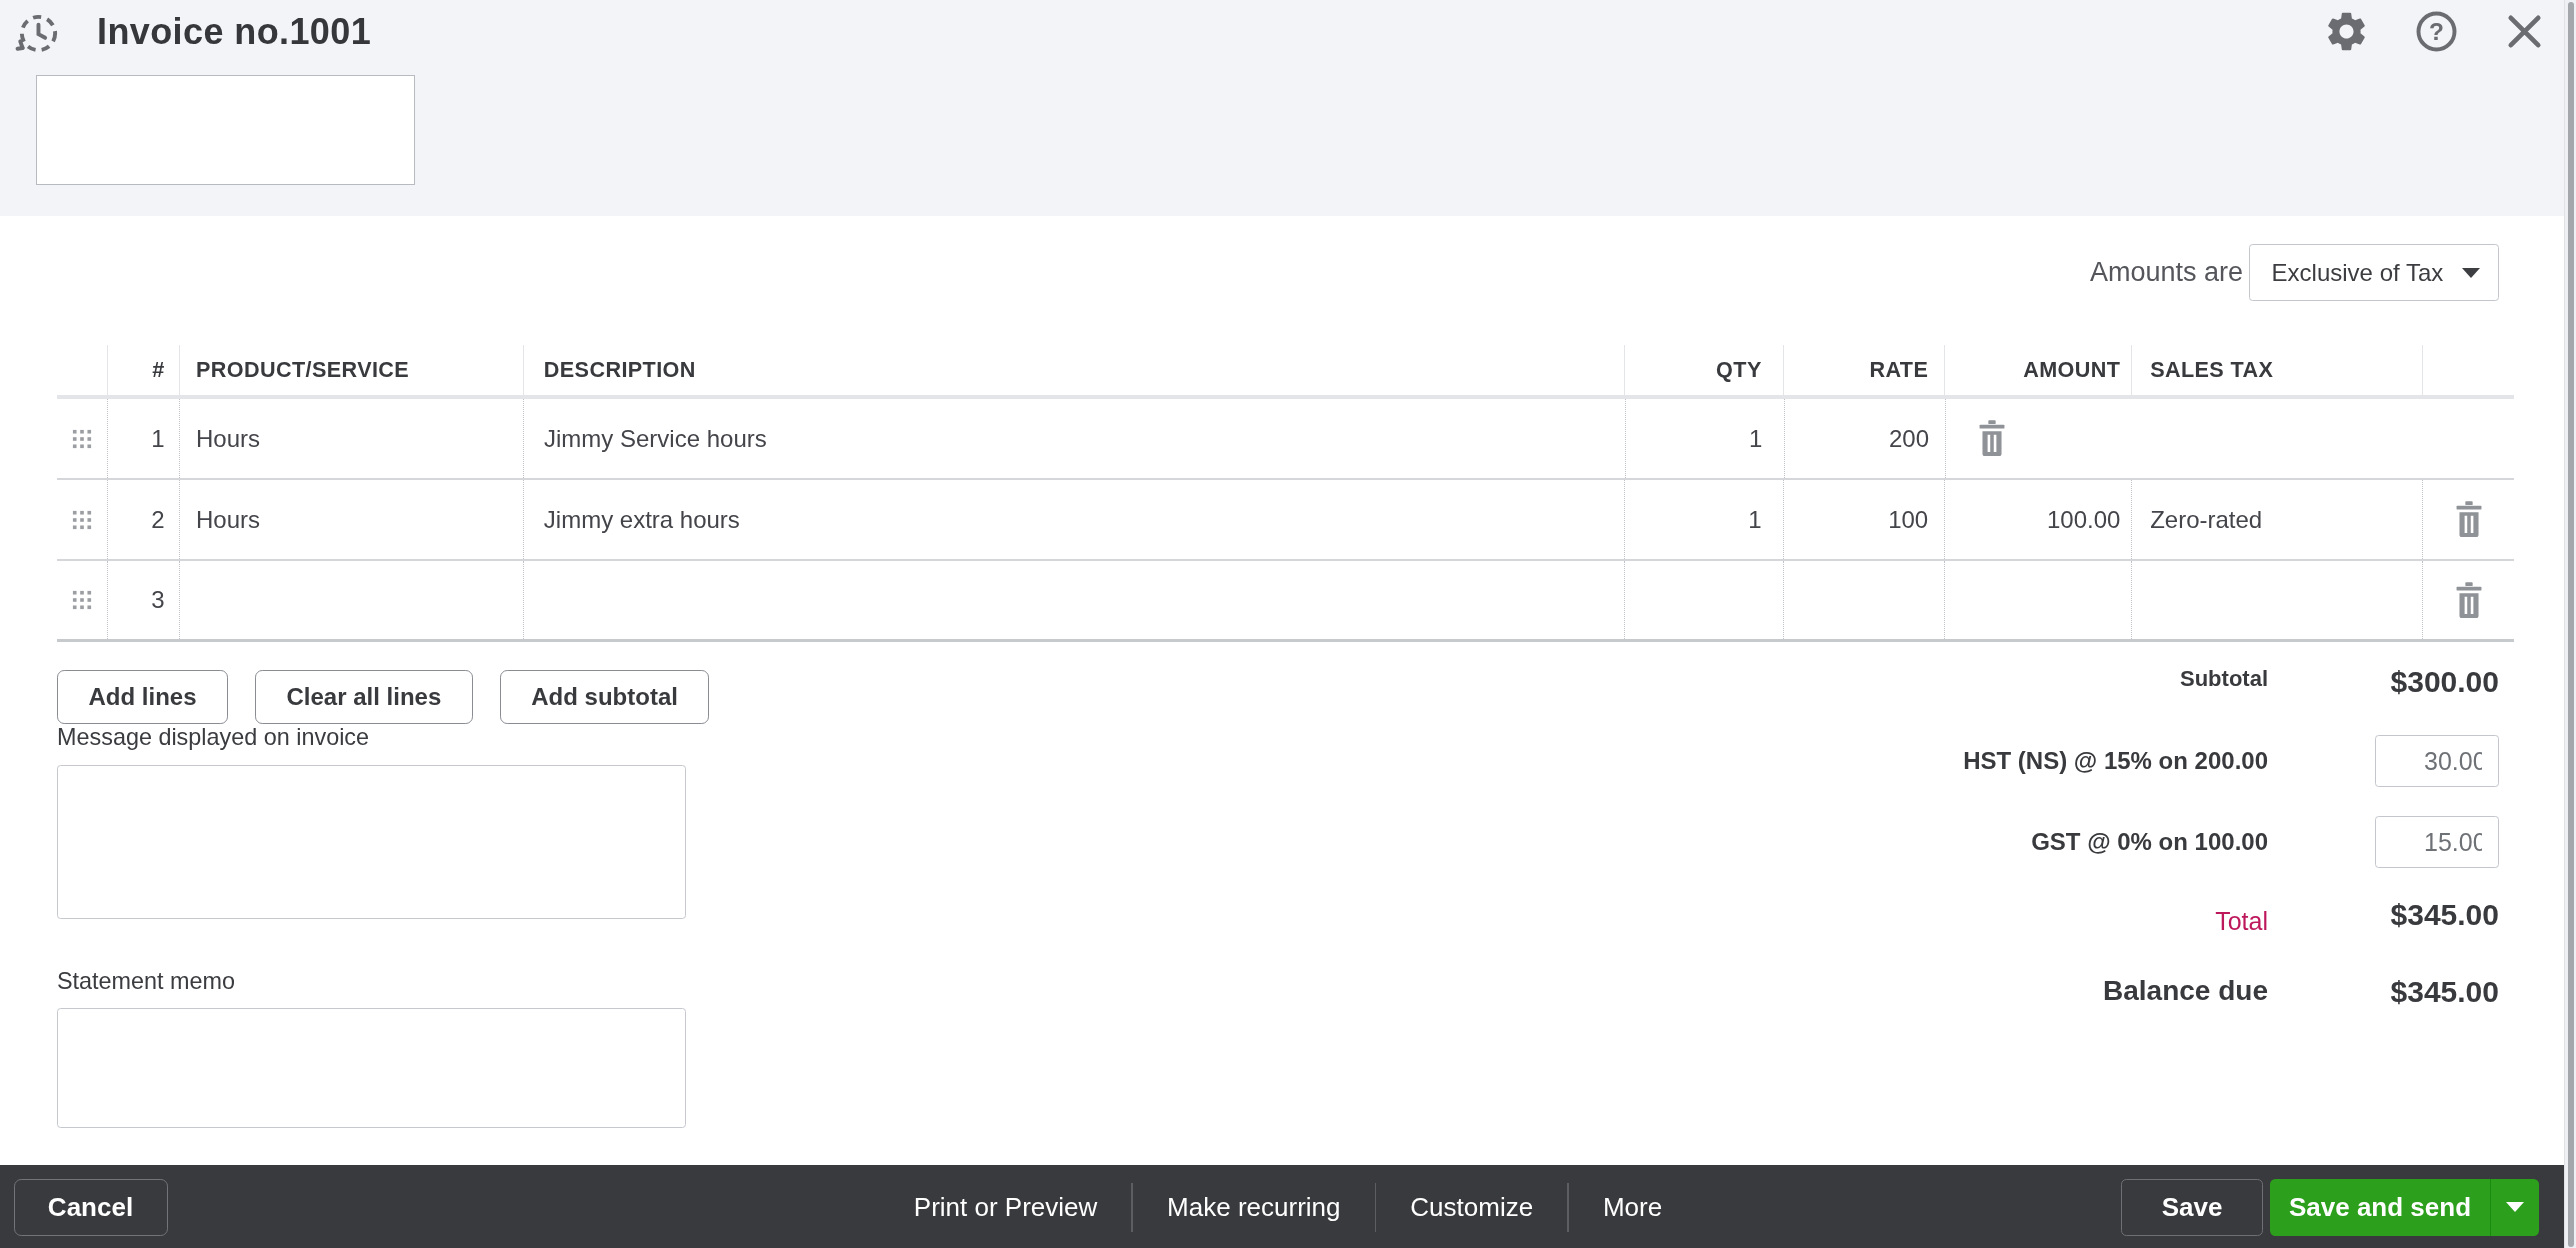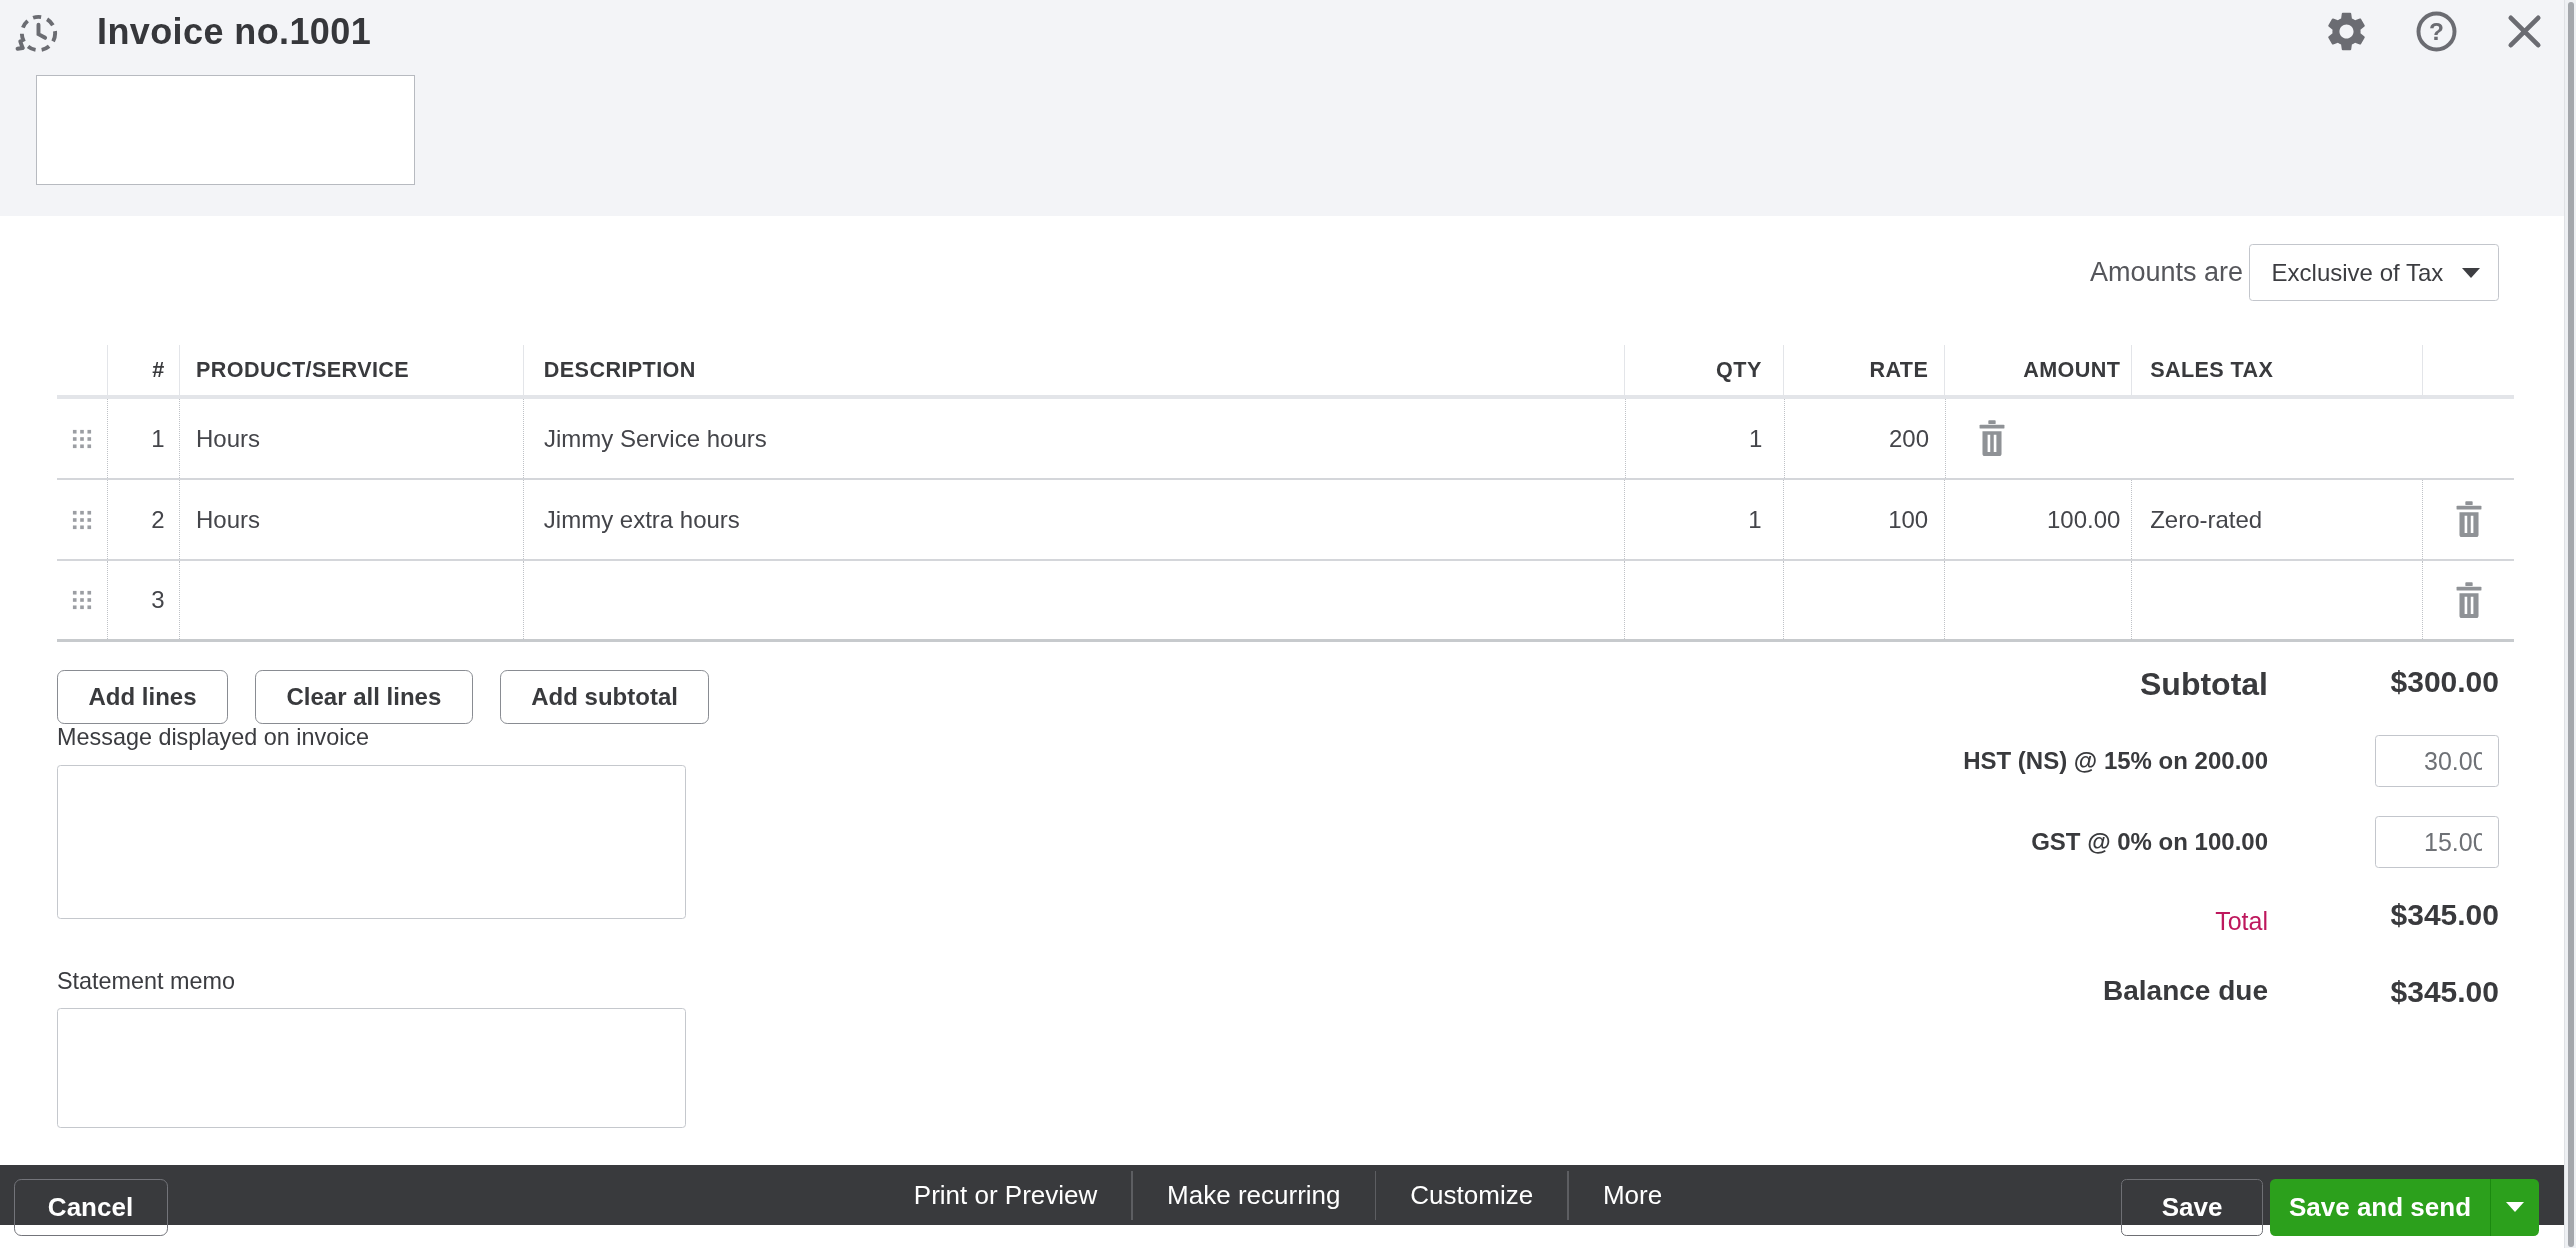--- a/index.html
+++ b/index.html
@@ -73,34 +73,34 @@
   .fld-label{ position:absolute; left:57px; font-size:23.4px; color:#3b3c40; }
   .lbl-message{ top:724px; }
   .lbl-memo{ top:968px; }
   .memo-area{ position:absolute; left:57px; background:#fff; border:1.8px solid #c5c8cd; border-radius:3.6px; resize:none; font-family:"Liberation Sans",sans-serif; font-size:23.4px; padding:12.6px 16px; color:#3b3c40; }
   .ta-message{ top:765px; width:629px; height:154px; }
   .ta-memo{ top:1008px; width:629px; height:120px; }
 
   
   .t-label{ position:absolute; right:308px; white-space:nowrap; color:var(--ink); text-align:right; }
   .t-value{ position:absolute; right:77px; white-space:nowrap; color:var(--ink); font-weight:700; text-align:right; }
-  .lbl-subtotal{ top:666px; font-size:32px; font-weight:700; }
+  .lbl-subtotal{ top:666px; font-size:22px; font-weight:700; }
   .val-subtotal{ top:665px; font-size:30px; }
   .lbl-tax1{ top:747px; font-size:24px; font-weight:700; }
   .lbl-tax2{ top:828px; font-size:24px; font-weight:700; }
   .tax-input{ position:absolute; right:77px; width:124px; height:52px; background:#fff; border:1.8px solid var(--ctl-border); border-radius:3.6px; text-align:right; padding-right:16px; font-family:"Liberation Sans",sans-serif; font-size:25px; color:#6e7176;padding-left:48px; }
   .inp-tax1{ top:735px; }
   .inp-tax2{ top:816px; }
   .lbl-total{ top:907px; font-size:25px; font-weight:400; color:#be185d; }
   .val-total{ top:898px; font-size:30px; }
   .lbl-balance{ top:975px; font-size:28px; font-weight:700; }
   .val-balance{ top:975px; font-size:30px; }
 
   
-  .footer{ position:absolute; left:0; top:1165px; width:2576px; height:60px; background:var(--footer-bg); }
+  .footer{ position:absolute; left:0; top:1165px; width:2576px; height:84px; background:var(--footer-bg); }
   .cancel-btn{ position:absolute; left:13.5px; top:13.5px; width:154px; height:57px; background:transparent; border:1.8px solid #73747a; border-radius:7.2px; color:#fff; font-family:"Liberation Sans",sans-serif; font-size:26px; font-weight:700; cursor:pointer; }
   .foot-mid{ position:absolute; left:0; top:0; width:100%; height:100%; display:flex; align-items:center; justify-content:center; }
   .foot-item{ background:none; border:none; color:#fff; font-family:"Liberation Sans",sans-serif; font-size:26px; padding:0 34px; cursor:pointer; white-space:nowrap; }
   .foot-div{ width:1.8px; height:49px; background:#5d5e62; }
   .save-btn{ position:absolute; right:313px; top:13.5px; width:142px; height:57px; background:transparent; border:1.8px solid #6e6f74; border-radius:5.4px; color:#fff; font-family:"Liberation Sans",sans-serif; font-size:26px; font-weight:700; cursor:pointer; }
   .savesend{ position:absolute; right:37px; top:13.5px; width:269px; height:57px; background:var(--green); border-radius:5.4px; display:flex; align-items:stretch; overflow:hidden; cursor:pointer; }
   .savesend .main{ flex:1; display:flex; align-items:center; justify-content:center; background:none; border:none; color:#fff; font-family:"Liberation Sans",sans-serif; font-size:26px; font-weight:700; cursor:pointer; }
   .savesend .arrow{ width:49px; border:none; border-left:1.8px solid var(--green-dark); background:none; display:flex; align-items:center; justify-content:center; cursor:pointer; }
   .savesend .arrow i{ display:block; width:0; height:0; border-left:9px solid transparent; border-right:9px solid transparent; border-top:10.8px solid #fff; }
 

